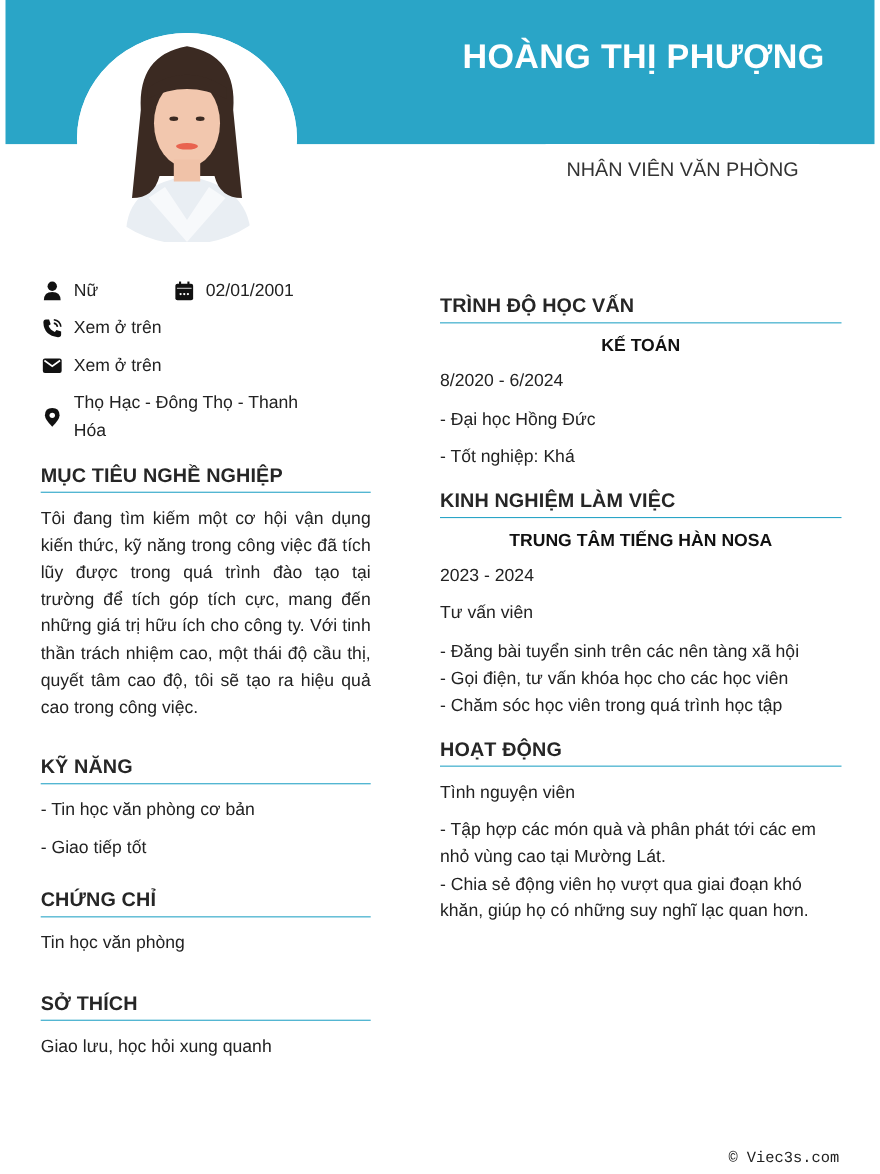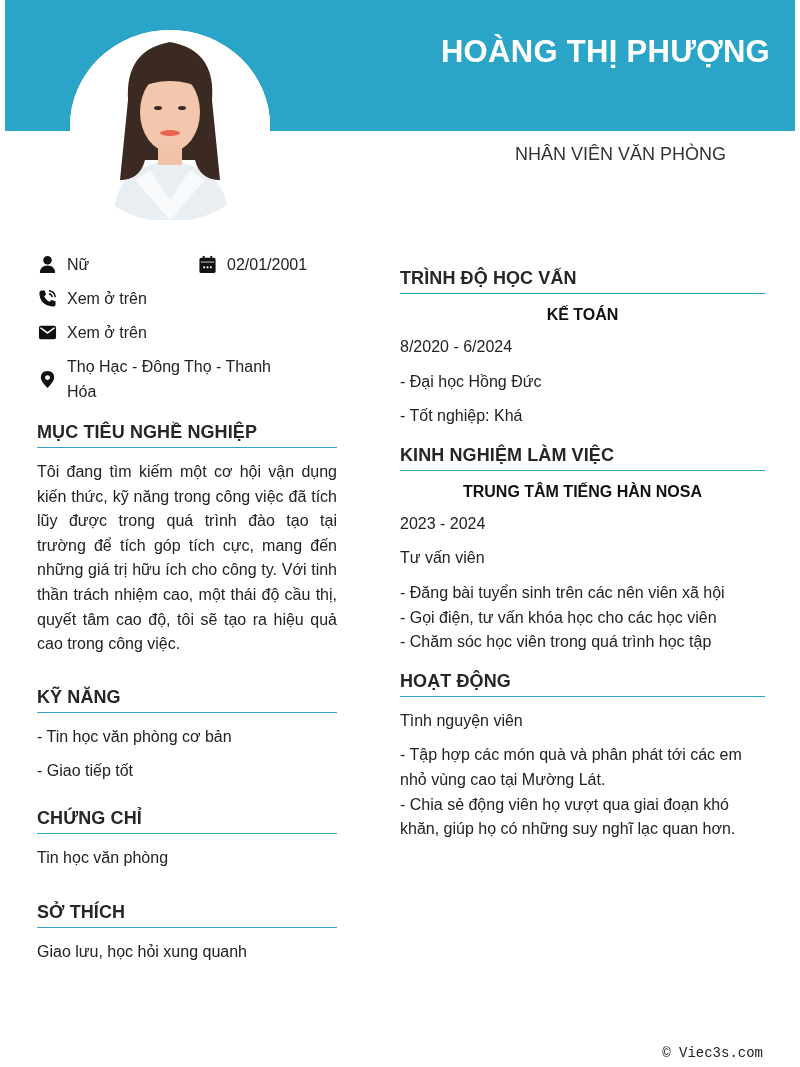--- a/index.html
+++ b/index.html
@@ -1,35 +1,35 @@
 <!DOCTYPE html>
 <html><head>
 <meta charset="utf-8">
 <style>
   * { box-sizing: border-box; margin: 0; padding: 0; }
   html, body { width: 800px; height: 1067px; background: #ffffff; overflow: hidden; }
   body { position: relative; font-family: "Liberation Sans", "DejaVu Sans", sans-serif; color: #222222; }
 
   .header-band { position: absolute; left: 5px; top: 0; width: 790px; height: 131px; background: #2aa5c7; }
-  .name { position: absolute; left: 400px; top: 34px; width: 370px; text-align: right; color: #ffffff;
+  .name { position: absolute; left: 400px; top: 34px; width: 370px; text-align: center; color: #ffffff;
           font-size: 31px; font-weight: bold; letter-spacing: 0.3px; }
   .title-box { position: absolute; left: 496px; top: 106px; width: 249px; height: 40px; background: #ffffff;
                text-align: center; padding-top: 13px; font-size: 18px; color: #333333; margin-top: 25px; }
 
   .photo { position: absolute; left: 70px; top: 30px; width: 200px; height: 192px; border-radius: 50%;
            background: #ffffff; overflow: hidden; }
   .photo svg { width: 100%; height: 100%; display: block; }
 
   .left-col { position: absolute; left: 37px; top: 252px; width: 300px; }
   .right-col { position: absolute; left: 400px; top: 268px; width: 365px; }
 
   .info-row { display: flex; align-items: flex-start; font-size: 16px; line-height: 25px; margin-bottom: 9px; }
   .info-icon { width: 20px; height: 25px; display: flex; align-items: center; justify-content: center; margin-right: 10px; flex-shrink: 0; }
   .info-icon svg { width: 19px; height: 19px; }
-  .info-pair { display: flex; align-items: flex-start; gap: 40px; }
+  .info-pair { display: flex; align-items: flex-start; }
   .info-pair .cell { display: flex; align-items: flex-start; }
   .info-pair .cell.first { width: 120px; }
   .info-addr { width: 230px; }
 
   .section-title { font-size: 18px; font-weight: bold; color: #262626; padding-bottom: 4px;
                    border-bottom: 1px solid #2aa5c7; margin-bottom: 12px; letter-spacing: 0.1px; }
   .para { font-size: 16px; line-height: 24.6px; text-align: justify; }
   .line { font-size: 16px; line-height: 24.6px; }
   .gap { margin-bottom: 10px; }
   .subhead { font-size: 16px; font-weight: bold; color: #111; margin-bottom: 11px; text-align: center; }
@@ -136,21 +136,21 @@
   <div class="section-title">TRÌNH ĐỘ HỌC VẤN</div>
   <div class="subhead">KẾ TOÁN</div>
   <div class="line gap">8/2020 - 6/2024</div>
   <div class="line gap">- Đại học Hồng Đức</div>
   <div class="line" style="margin-bottom:16px;">- Tốt nghiệp: Khá</div>
 
   <div class="section-title">KINH NGHIỆM LÀM VIỆC</div>
   <div class="subhead">TRUNG TÂM TIẾNG HÀN NOSA</div>
   <div class="line gap">2023 - 2024</div>
   <div class="line gap">Tư vấn viên</div>
-  <div class="line">- Đăng bài tuyển sinh trên các nên viên xã hội</div>
+  <div class="line">- Đăng bài tuyển sinh trên các nên tàng xã hội</div>
   <div class="line">- Gọi điện, tư vấn khóa học cho các học viên</div>
   <div class="line" style="margin-bottom:16px;">- Chăm sóc học viên trong quá trình học tập</div>
 
   <div class="section-title">HOẠT ĐỘNG</div>
   <div class="line gap">Tình nguyện viên</div>
   <div class="line">- Tập hợp các món quà và phân phát tới các em nhỏ vùng cao tại Mường Lát.</div>
   <div class="line">- Chia sẻ động viên họ vượt qua giai đoạn khó khăn, giúp họ có những suy nghĩ lạc quan hơn.</div>
 </div>
 
 <div class="footer">© Viec3s.com</div>

